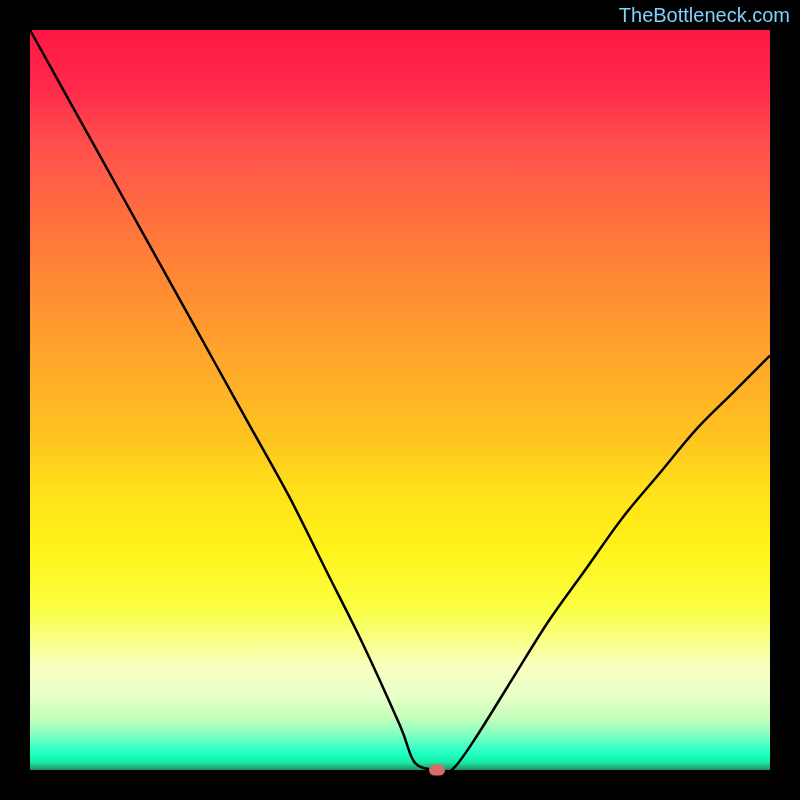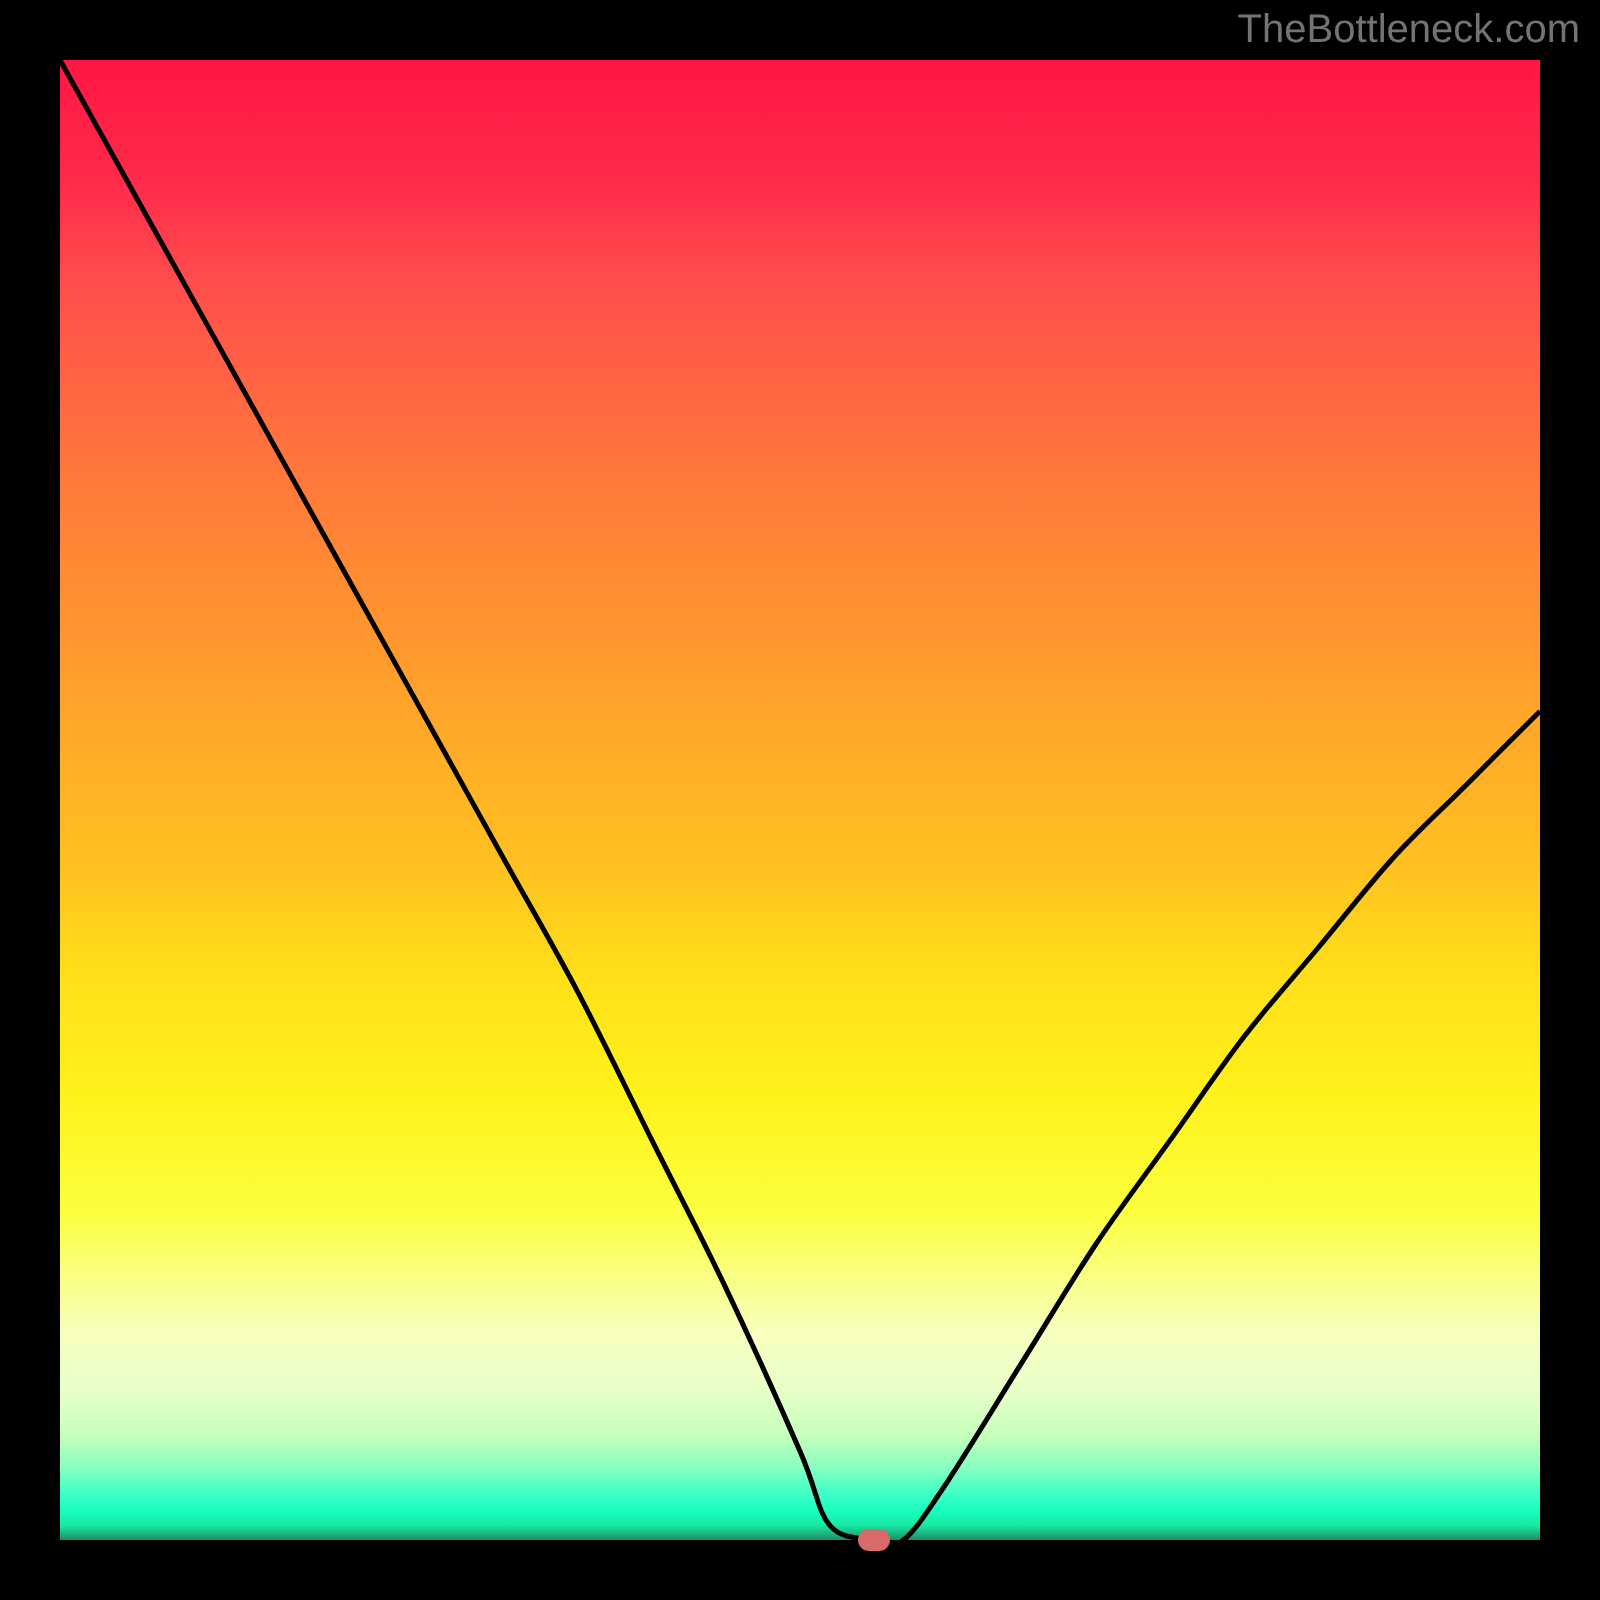--- a/index.html
+++ b/index.html
@@ -8,21 +8,21 @@
     width: 800px;
     height: 800px;
     background: #000;
     position: relative;
     font-family: Arial, sans-serif;
   }
   .watermark {
     position: absolute;
     top: 4px;
     right: 10px;
-    color: #737373;
+    color: #7dd3fc;
     font-size: 20px;
     font-weight: 500;
     z-index: 10;
   }
   .plot-area {
     position: absolute;
     left: 30px;
     top: 30px;
     width: 740px;
     height: 740px;

